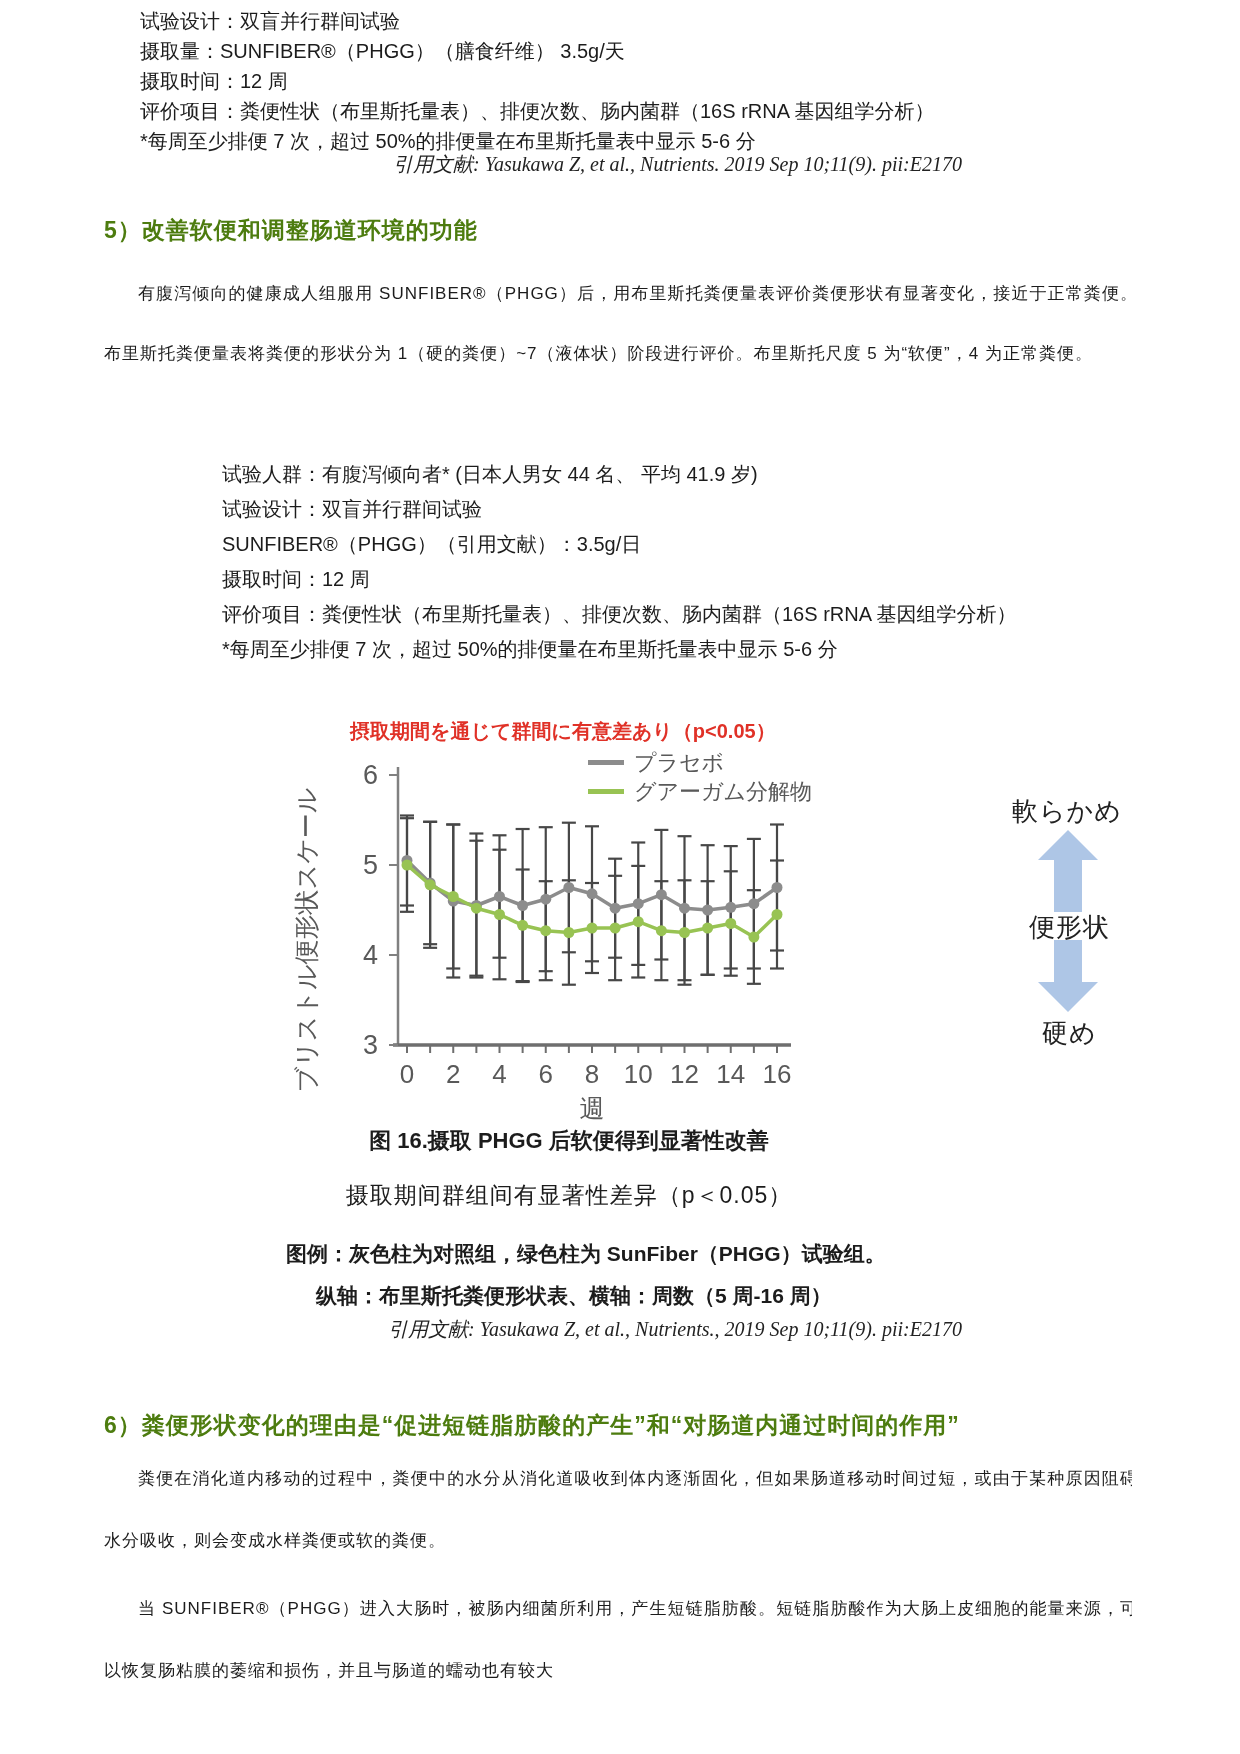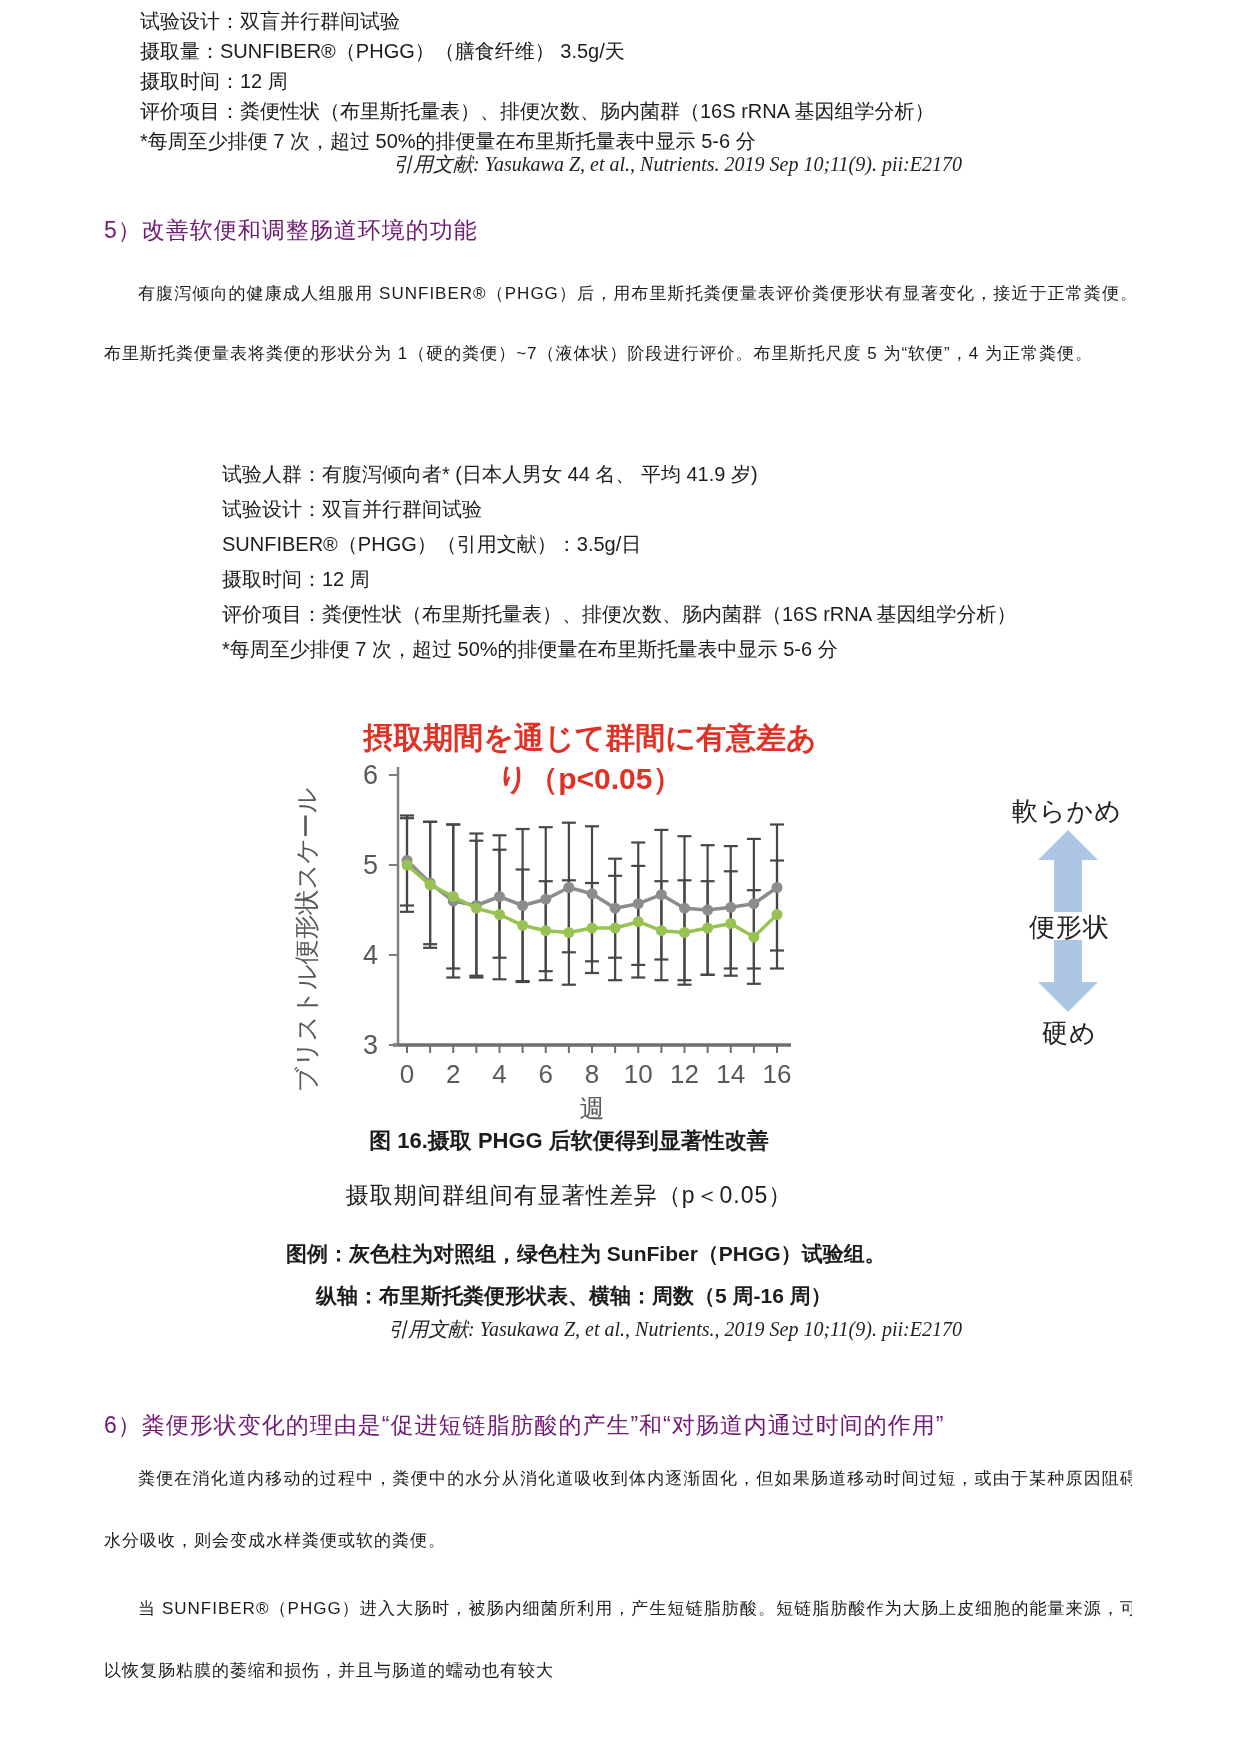--- a/index.html
+++ b/index.html
@@ -2,27 +2,27 @@
 <html><head>
 <meta charset="utf-8">
 <style>
   html,body{margin:0;padding:0;background:#fff;}
   .page{position:relative;width:1132px;height:1754px;background:#ffffff;overflow:hidden;
         font-family:"Liberation Sans",sans-serif;color:#1c1c1c;border-radius:32px;}
   .abs{position:absolute;}
   .top-block{left:140px;top:6px;width:1010px;font-size:20px;line-height:30px;}
   .cite{font-style:italic;font-family:"Liberation Serif",serif;font-size:20px;color:#222;}
   .cite1{left:393px;top:151px;}
-  .red-head{font-weight:normal;font-size:23px;color:#701a75;letter-spacing:1px;}
+  .red-head{font-weight:bold;font-size:23px;color:#4d7c0f;letter-spacing:1px;}
   .h5{left:104px;top:215px;}
   .para{width:1034px;font-size:17px;line-height:60px;text-align:justify;text-indent:2em;letter-spacing:1px;}
   .p1{left:104px;top:264px;}
   .details{left:222px;top:457px;font-size:20px;line-height:35px;}
   .chart-area{left:0;top:690px;width:1240px;height:460px;}
-  .chart-title{left:350px;top:28px;width:480px;text-align:center;font-weight:bold;font-size:30px;color:#e03127;}
+  .chart-title{left:350px;top:28px;width:480px;text-align:left;font-weight:bold;font-size:20px;color:#e03127;}
   .legend{left:588px;top:58px;font-size:22px;color:#595959;}
   .legend-row{height:29px;display:flex;align-items:center;}
   .dash{display:inline-block;width:36px;height:5px;margin-right:10px;}
   .dash-gray{background:#8c8c8c;}
   .dash-green{background:#98c353;}
   .annot{font-size:26px;color:#222;letter-spacing:1px;}
   .fig-caption{left:104px;top:1126px;width:930px;text-align:center;font-weight:bold;font-size:22px;}
   .sig-line{left:104px;top:1180px;width:930px;text-align:center;font-size:23px;letter-spacing:1px;}
   .legend-note{left:286px;top:1240px;font-size:21px;font-weight:bold;}
   .axis-note{left:316px;top:1282px;font-size:21px;font-weight:bold;}
@@ -233,20 +233,30 @@
         <circle cx="376.375" cy="240.70000000000005" r="5.5" fill="#98c353"></circle>
         <circle cx="399.5" cy="242.5" r="5.5" fill="#98c353"></circle>
         <circle cx="422.625" cy="238.00000000000003" r="5.5" fill="#98c353"></circle>
         <circle cx="445.75" cy="233.50000000000003" r="5.5" fill="#98c353"></circle>
         <circle cx="468.875" cy="246.99999999999997" r="5.5" fill="#98c353"></circle>
         <circle cx="492" cy="224.49999999999997" r="5.5" fill="#98c353"></circle>
       </svg>
 
     <div class="abs chart-title">摂取期間を通じて群間に有意差あり（p&lt;0.05）</div>
 
+    <div class="abs legend">
+      <div class="legend-row">
+        <span class="dash dash-gray"></span>
+        <span>プラセボ</span>
+      </div>
+      <div class="legend-row">
+        <span class="dash dash-green"></span>
+        <span>グアーガム分解物</span>
+      </div>
+    </div>
 
     <div class="abs annot" style="left:1012px;top:104px;">軟らかめ</div>
     <svg class="abs" style="left:1038px;top:140px;" width="60" height="82" viewBox="0 0 60 82">
       <polygon points="30,0 60,30 44,30 44,82 16,82 16,30 0,30" fill="#aec6e6"></polygon>
     </svg>
     <div class="abs annot" style="left:1029px;top:220px;">便形状</div>
     <svg class="abs" style="left:1038px;top:250px;" width="60" height="72" viewBox="0 0 60 72">
       <polygon points="16,0 44,0 44,42 60,42 30,72 0,42 16,42" fill="#aec6e6"></polygon>
     </svg>
     <div class="abs annot" style="left:1042px;top:326px;">硬め</div>

